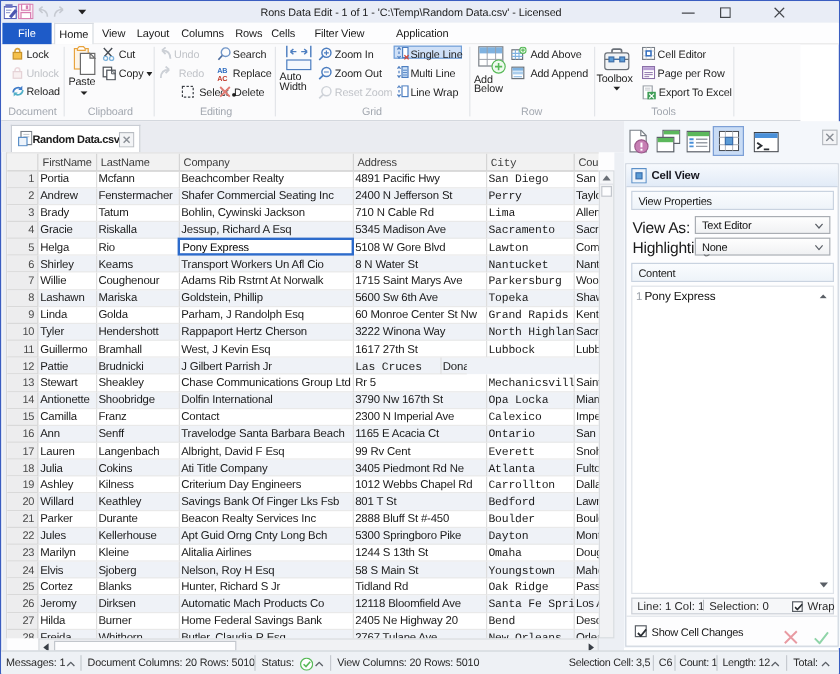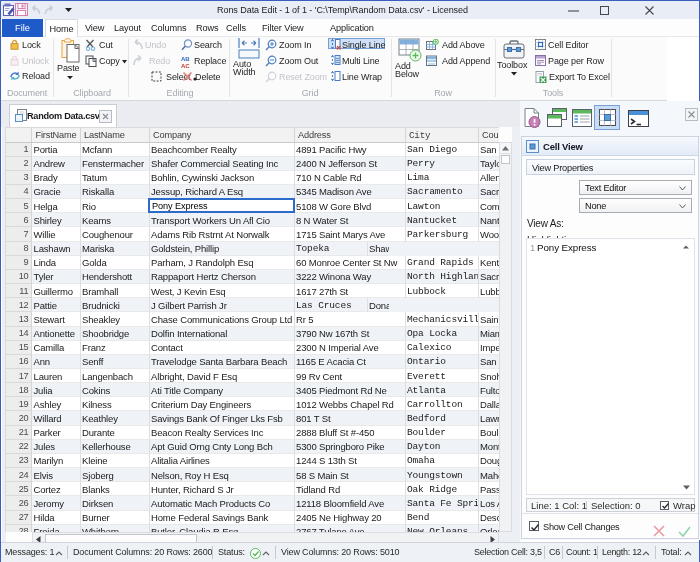--- a/index.html
+++ b/index.html
@@ -45,21 +45,21 @@
 .c6 { width:21px; flex:none; border-right:none; }
 #selcell { position:absolute; left:146px; top:70.5px; width:147px; height:15.5px; line-height:12px; border:2px solid #2d6bcb; background:#fff; font-size:9.2px; letter-spacing:-0.1px; padding:0 0 0 2px; z-index:5; white-space:nowrap; overflow:hidden; }
 
 #vscroll { position:absolute; left:497px; top:14.5px; width:13px; height:390px; background:#f1f2f4; border:1px solid #d9dce0; }
 #hscroll { position:absolute; left:30px; top:405px; width:467px; height:12px; background:#f1f2f4; border:1px solid #d9dce0; }
 
 #panel { position:absolute; left:519px; top:100px; width:180px; height:439px; background:#f4f7fb; }
 #pcard { position:absolute; left:1px; top:35px; width:178px; height:403px; background:#fdfdfe; border:1px solid #cdd4de; }
 .gbox { position:absolute; left:4px; width:169px; height:16px; background:linear-gradient(#fafcfe,#eef3f9); border:1px solid #c9d3e0; font-size:9.2px; letter-spacing:-0.2px; color:#1a1a1a; padding:3px 0 0 5px; }
 .drop { position:absolute; left:57px; width:113px; height:15px; background:linear-gradient(#fefefe,#f0f1f3); border:1px solid #a9adb3; font-size:9.2px; letter-spacing:-0.2px; padding:2px 0 0 5px; color:#111; }
-.lbl { position:absolute; left:5px; font-size:10px; letter-spacing:-0.2px; color:#1a1a1a;margin-top:36px; }
+.lbl { position:absolute; left:5px; font-size:13px; letter-spacing:-0.2px; color:#1a1a1a; }
 
 #statusbar { position:absolute; left:0; top:541px; width:698px; height:20px; background:#eef1f5; border-top:1px solid #d0d4da; font-size:9px; letter-spacing:-0.15px; color:#2a2a2a; }
 .sbitem { position:absolute; top:4px; white-space:nowrap; }
 .sbsep { position:absolute; top:3px; width:1px; height:13px; background:#c6cad0; }
 svg { display:block; }
 </style>
 </head>
 <body>
 <div id="win">
 <div id="titlebar">
@@ -431,20 +431,21 @@
           <div class="cell c3">Adams Rib Rstrnt At Norwalk</div>
           <div class="cell c4">1715 Saint Marys Ave</div>
           <div class="cell c5">Parkersburg</div>
           <div class="cell c6">Wood</div>
         </div>
 <div class="drow alt">
           <div class="cell rn c0">8</div>
           <div class="cell c1">Lashawn</div>
           <div class="cell c2">Mariska</div>
           <div class="cell c3">Goldstein, Phillip</div>
+          <div class="cell c4">5600 Sw 6th Ave</div>
           <div class="cell c5">Topeka</div>
           <div class="cell c6">Shawnee</div>
         </div>
 <div class="drow">
           <div class="cell rn c0">9</div>
           <div class="cell c1">Linda</div>
           <div class="cell c2">Golda</div>
           <div class="cell c3">Parham, J Randolph Esq</div>
           <div class="cell c4">60 Monroe Center St Nw</div>
           <div class="cell c5">Grand Rapids</div>
@@ -695,20 +696,21 @@
     </div>
     <div class="gbox" style="top:22px">View Properties</div>
     <div class="lbl" style="top:45px">View As:</div>
     <div class="drop" style="top:43px">Text Editor<svg class="abs" style="right:5px;top:5px" width="7" height="5" viewBox="0 0 7 5">
             <path d="M0.5 0.5 L3.5 4 L6.5 0.5" fill="none" stroke="#5a5f66"></path>
           </svg></div>
     <div class="lbl" style="top:62px">Highlighting:</div>
     <div class="drop" style="top:61px">None<svg class="abs" style="right:5px;top:5px" width="7" height="5" viewBox="0 0 7 5">
             <path d="M0.5 0.5 L3.5 4 L6.5 0.5" fill="none" stroke="#5a5f66"></path>
           </svg></div>
+    <div class="gbox" style="top:82px">Content</div>
     <div class="abs" style="left:4px;top:101px;width:169px;height:257px;background:#fff;border:1px solid #dfe3e9">
       <span class="abs" style="left:3px;top:3px;font-size:9.5px;color:#9aa0a8">1</span>
       <span class="abs" style="left:10px;top:2.5px;font-size:9.8px;letter-spacing:-0.1px;color:#111">Pony Express</span>
       <svg class="abs" style="right:5px;top:6px" width="6" height="4" viewBox="0 0 6 4">
             <path d="M0 3.5 H6 L3 0.5Z" fill="#5a5f66"></path>
           </svg>
       <svg class="abs" style="right:4px;bottom:4px" width="7" height="5" viewBox="0 0 7 5">
             <path d="M0 0.5 H7 L3.5 4.5Z" fill="#5a5f66"></path>
           </svg>
     </div>
@@ -737,21 +739,21 @@
           <path d="M1 6 L5 10 L12 1" fill="none" stroke="#8fd4a8" stroke-width="1.6"></path>
         </svg>
   </div>
 </div>
 <div id="statusbar">
   <span class="sbitem" style="left:4px">Messages: 1</span>
   <svg class="abs" style="left:54px;top:8px" width="8" height="5" viewBox="0 0 8 5">
         <path d="M1 4 L4 1 L7 4" fill="none" stroke="#5a5f66" stroke-width="1.1"></path>
       </svg>
   <div class="sbsep" style="left:66px"></div>
-  <span class="sbitem" style="left:72px">Document Columns: 20 Rows: 2600</span>
+  <span class="sbitem" style="left:72px">Document Columns: 20 Rows: 5010</span>
   <div class="sbsep" style="left:211px"></div>
   <span class="sbitem" style="left:217px">Status:</span>
   <svg class="abs" style="left:249px;top:5px" width="11" height="11" viewBox="0 0 11 11">
         <circle cx="5.5" cy="5.5" r="5" fill="#fff" stroke="#57b957"></circle>
         <path d="M3 5.5 L5 7.5 L8.5 3.5" fill="none" stroke="#57b957" stroke-width="1.3"></path>
       </svg>
   <svg class="abs" style="left:261px;top:8px" width="8" height="5" viewBox="0 0 8 5">
         <path d="M1 4 L4 1 L7 4" fill="none" stroke="#5a5f66" stroke-width="1.1"></path>
       </svg>
   <div class="sbsep" style="left:274px"></div>

